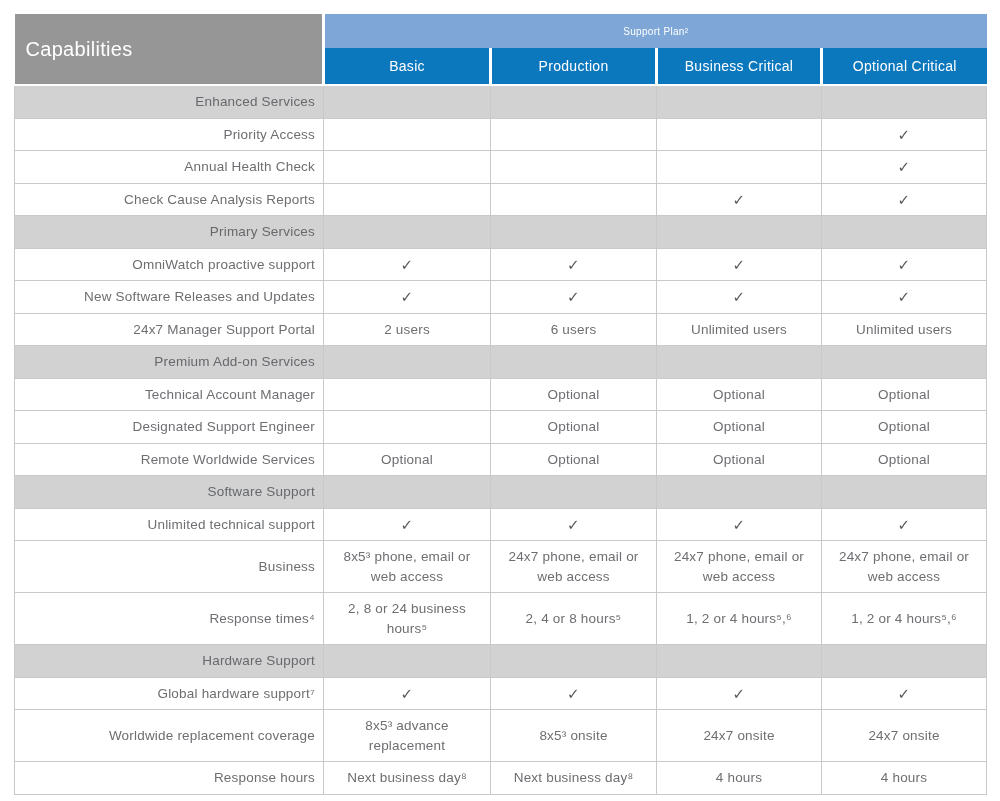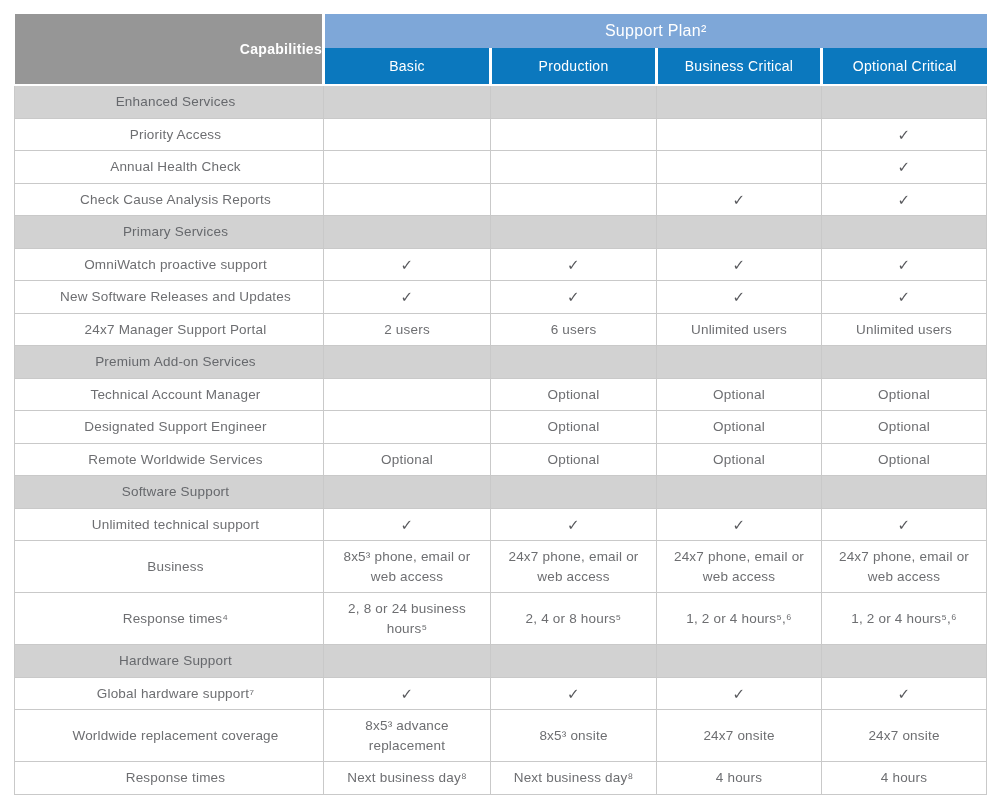--- a/index.html
+++ b/index.html
@@ -32,33 +32,32 @@
   col.c0 { width: 309px; }
   col.c1 { width: 167px; }
   col.c2 { width: 166px; }
   col.c3 { width: 165px; }
   col.c4 { width: 165px; }
 
   
   th { font-weight: normal; color: var(--white); }
   th.caph {
     background: var(--header_gray);
-    text-align: right;
+    text-align: left;
     vertical-align: middle;
     padding-left: 11px;
-    font-size: 14px;
+    font-size: 20px;
     letter-spacing: 0.3px;
     border-right: 3px solid var(--white);
     border-bottom: 2px solid var(--white);
-    font-weight: bold;
   }
   tr.band-row { height: 34px; }
   th.sp {
     background: var(--band_blue);
-    font-size: 16px;
+    font-size: 10px;
     letter-spacing: 0.3px;
     vertical-align: middle;
   }
   tr.plan-row { height: 37px; }
   th.plan {
     background: var(--plan_blue);
     font-size: 14px;
     letter-spacing: 0.3px;
     vertical-align: middle;
     border-left: 3px solid var(--white);
@@ -69,21 +68,21 @@
   
   td {
     border: 1px solid var(--border_gray);
     font-size: 13.5px;
     letter-spacing: 0.2px;
     line-height: 19.5px;
     padding: 6px 8px;
     vertical-align: middle;
   }
   td.cap {
-    text-align: center;
+    text-align: right;
     padding-left: 21px;
   }
   td.val { text-align: center; }
   tr.section td {
     background: var(--section_gray);
     color: #66686c;
   }
   tr.datarow { height: 32px; }
   tr.section { height: 32px; }
   td.check {
@@ -245,21 +244,21 @@
           <td class="val check">✓</td>
         </tr>
         <tr class="datarow">
           <td class="cap">Worldwide replacement coverage</td>
           <td class="val">8x5³ advance replacement</td>
           <td class="val">8x5³ onsite</td>
           <td class="val">24x7 onsite</td>
           <td class="val">24x7 onsite</td>
         </tr>
         <tr class="datarow">
-          <td class="cap">Response times</td>
+          <td class="cap">Response hours</td>
           <td class="val">Next business day⁸</td>
           <td class="val">Next business day⁸</td>
           <td class="val">4 hours</td>
           <td class="val">4 hours</td>
         </tr>
       </tbody>
   </table>
 </div>
 
 </body></html>

